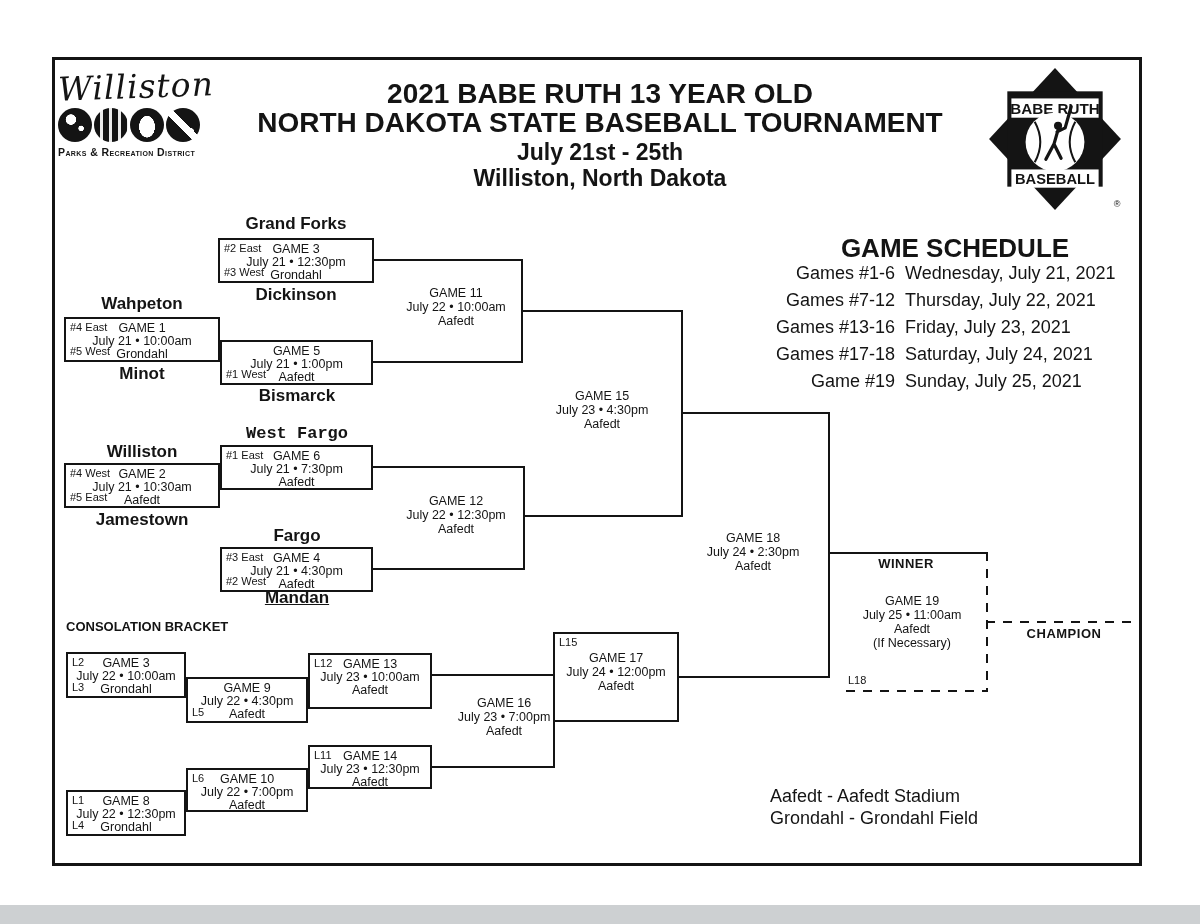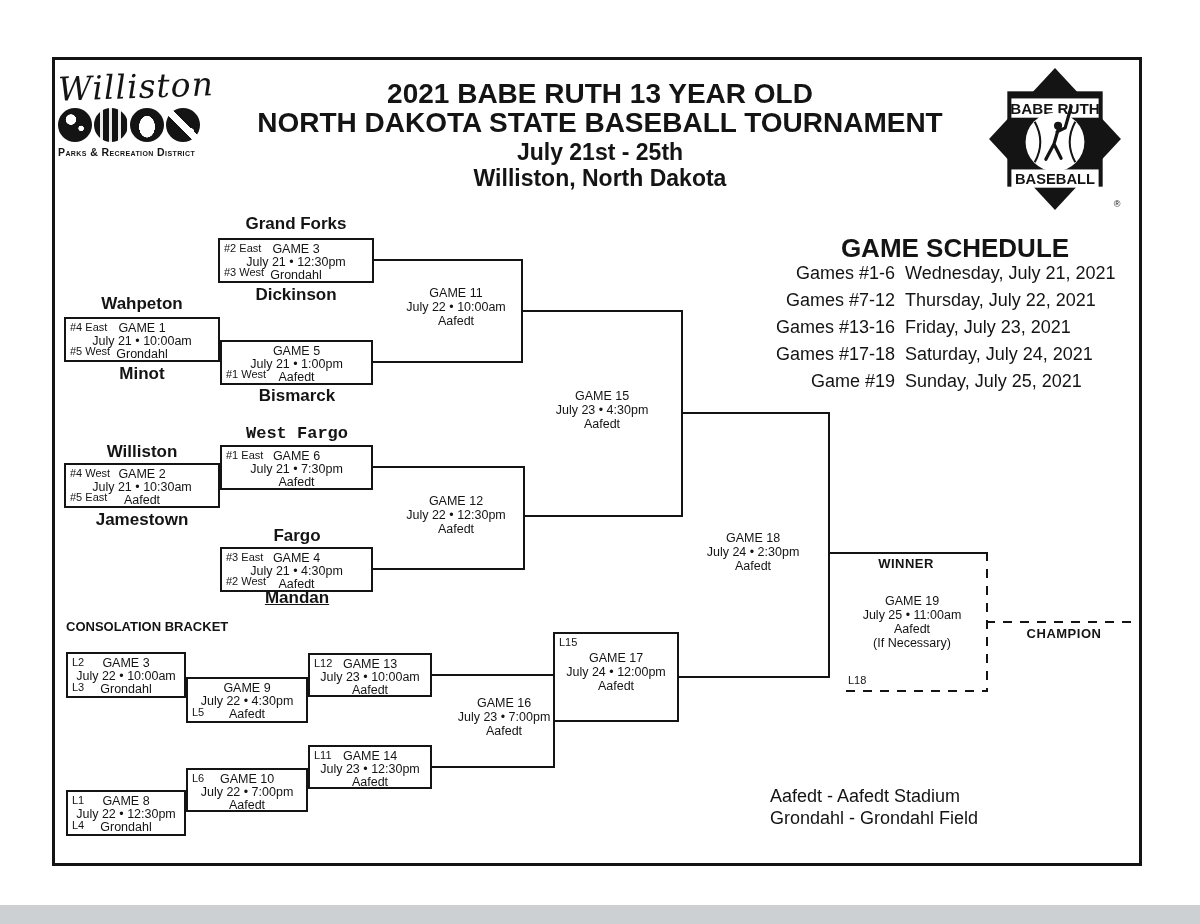--- a/index.html
+++ b/index.html
@@ -214,21 +214,21 @@
     <div class="bline bt">GAME 3</div>
     <div class="bline">July 22 • 10:00am</div>
     <div class="bline">Grondahl</div>
   </div>
   <div class="gbox" style="left:186px;top:677px;width:122px;height:46px;">
     <span class="seed sb">L5</span>
     <div class="bline bt">GAME 9</div>
     <div class="bline">July 22 • 4:30pm</div>
     <div class="bline">Aafedt</div>
   </div>
-  <div class="gbox" style="left:308px;top:653px;width:124px;height:44px;">
+  <div class="gbox" style="left:308px;top:653px;width:124px;height:56px;">
     <span class="seed st">L12</span>
     <div class="bline bt">GAME 13</div>
     <div class="bline">July 23 • 10:00am</div>
     <div class="bline">Aafedt</div>
   </div>
   <div class="gbox" style="left:308px;top:745px;width:124px;height:44px;">
     <span class="seed st">L11</span>
     <div class="bline bt">GAME 14</div>
     <div class="bline">July 23 • 12:30pm</div>
     <div class="bline">Aafedt</div>

